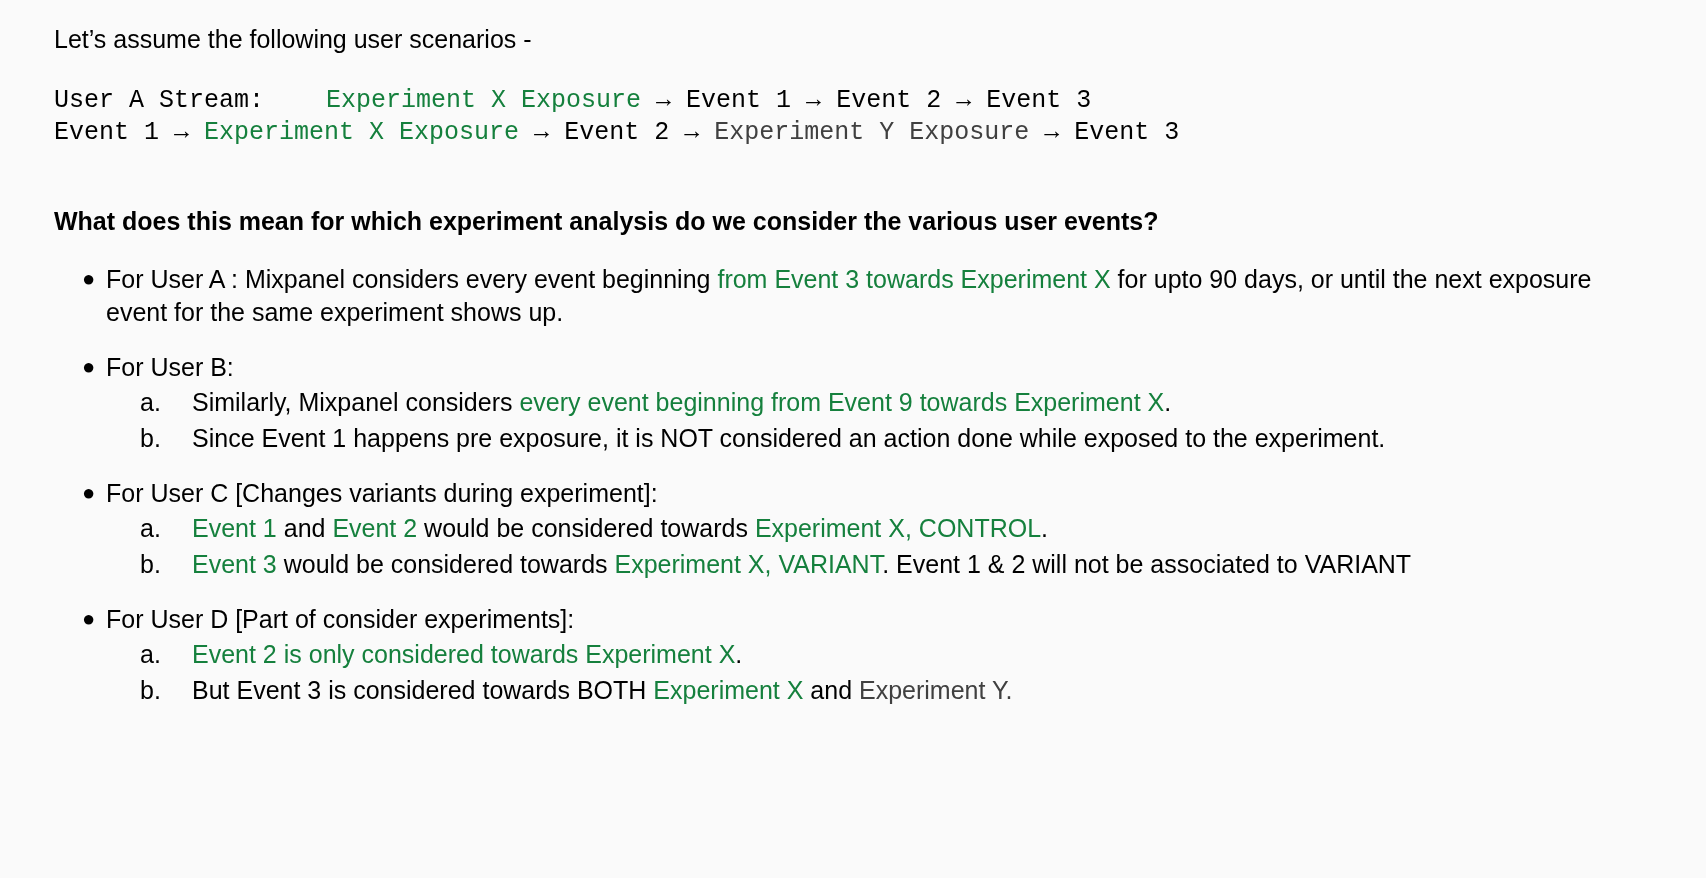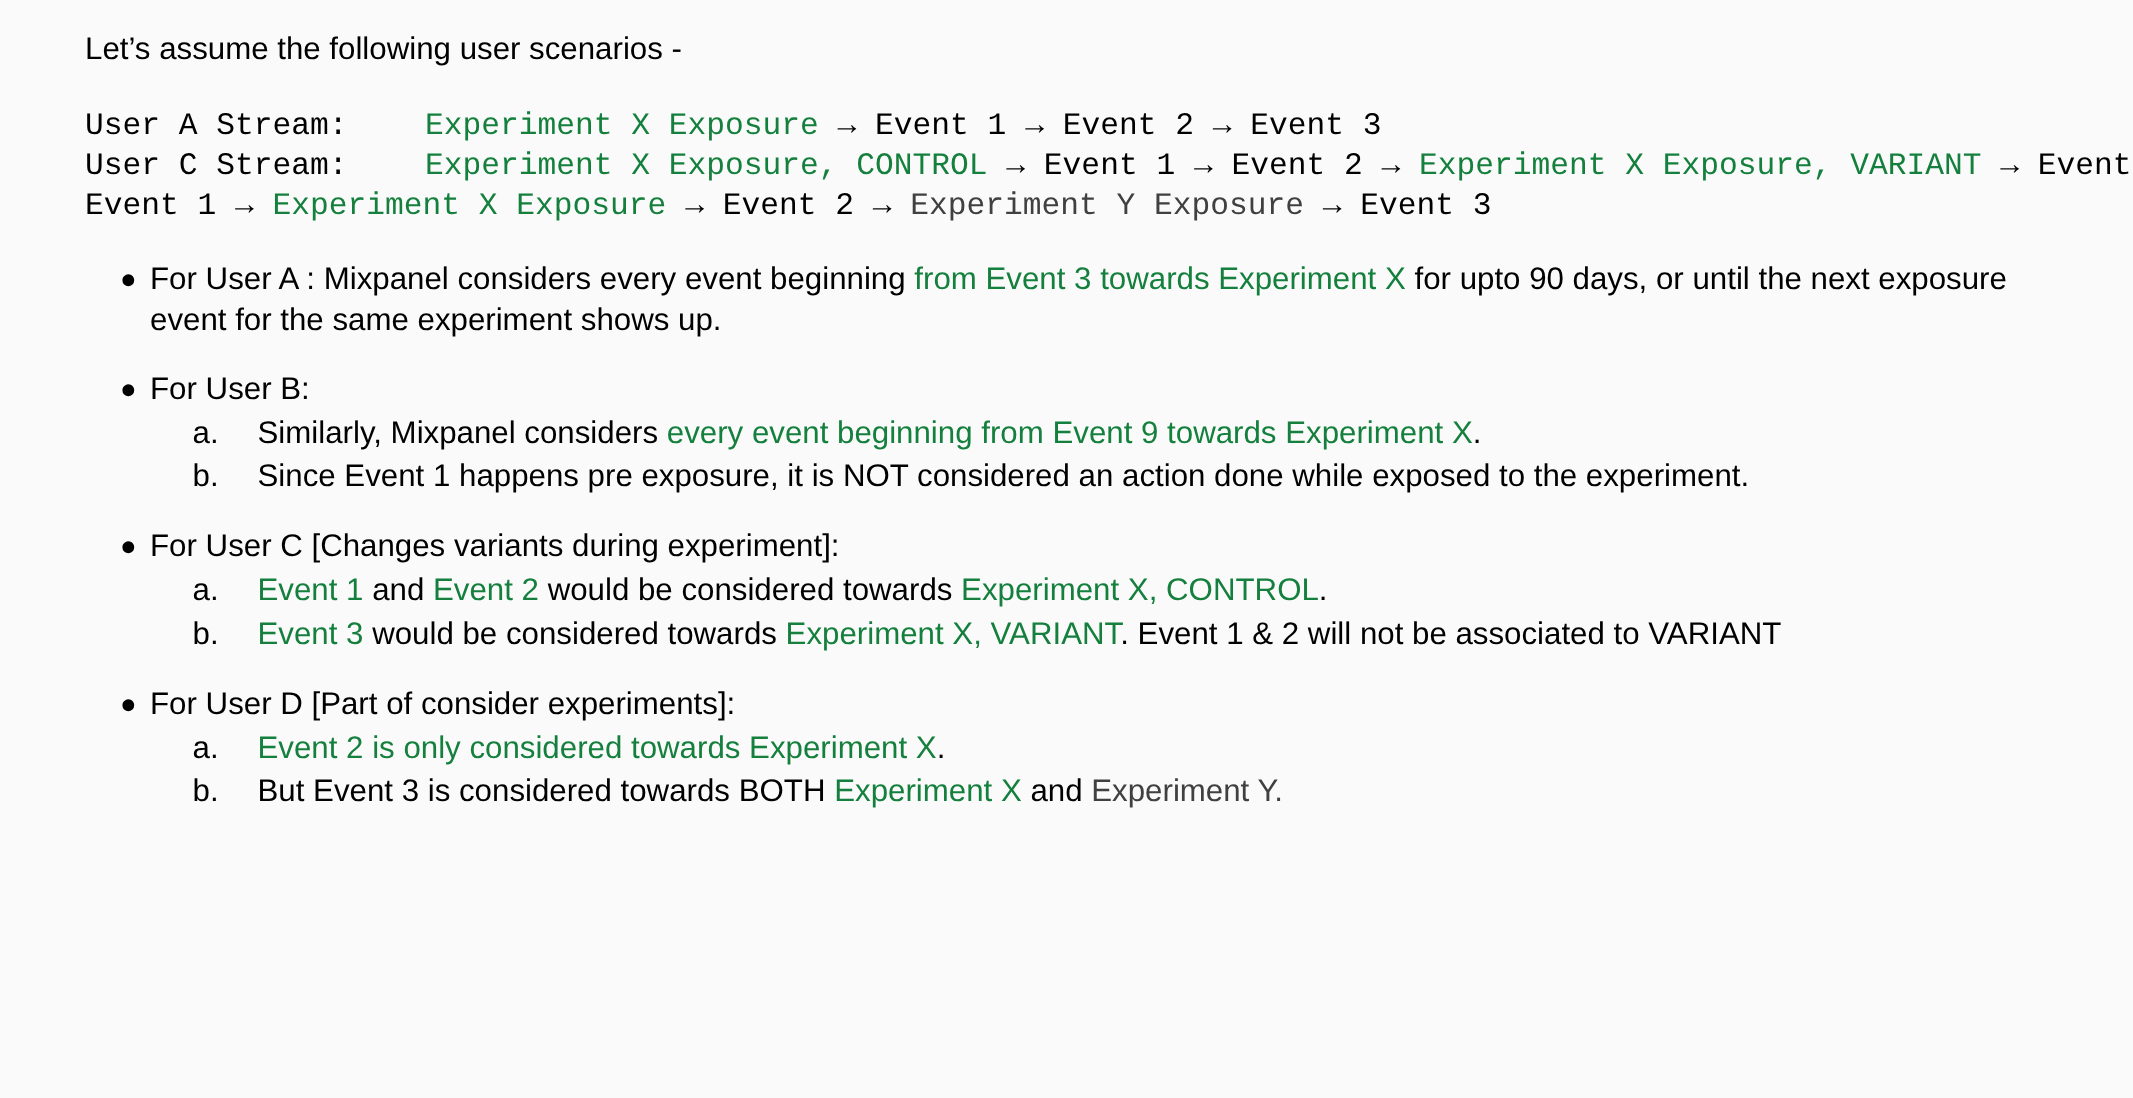--- a/index.html
+++ b/index.html
@@ -12,21 +12,21 @@
     height: 878px;
     font-family: "Liberation Sans", sans-serif;
     color: #000000;
     overflow: hidden;
   }
   .page {
     position: relative;
     width: 1706px;
     height: 878px;
     box-sizing: border-box;
-    padding: 22px 36px 0 68px;
+    padding: 22px 36px 0 54px;
   }
   .intro {
     font-size: 25px;
     line-height: 1.38;
     margin: 0 0 28px 0;
   }
   
   .streams {
     margin: 0 0 0 0;
   }
@@ -106,28 +106,25 @@
 <div class="page">
 
   <p class="intro">Let’s assume the following user scenarios -</p>
 
   <div class="streams">
       <div class="stream-row">
         <div class="stream-label">User A Stream:</div>
         <div class="stream-chain"><span class="blue">Experiment X Exposure</span><span> → </span><span>Event 1</span><span> → </span><span>Event 2</span><span> → </span><span>Event 3</span></div>
       </div>
       <div class="stream-row">
-        <div class="stream-label">User C Stream:</div>
-        <div class="stream-chain"><span class="blue">Experiment X Exposure, CONTROL</span><span> → </span><span>Event 1</span><span> → </span><span>Event 2</span><span> → </span><span class="blue">Experiment X Exposure, VARIANT</span><span> → </span><span>Event 3</span></div>
-      </div>
-      <div class="stream-row">
         <div class="stream-chain"><span>Event 1</span><span> → </span><span class="blue">Experiment X Exposure</span><span> → </span><span>Event 2</span><span> → </span><span class="magenta">Experiment Y Exposure</span><span> → </span><span>Event 3</span></div>
       </div>
     </div>
 
+  <p class="question">What does this mean for which experiment analysis do we consider the various user events?</p>
 
   <div class="bullets">
       <div class="bullet-item">
         <div class="bullet-line">
           <div class="bullet-dot">●</div>
           <div class="bullet-text"><span>For User A : Mixpanel considers every event beginning </span><span class="blue">from Event 3 towards Experiment X</span><span> for upto 90 days, or until the next exposure event for the same experiment shows up.</span></div>
         </div>
       </div>
       <div class="bullet-item">
         <div class="bullet-line">

